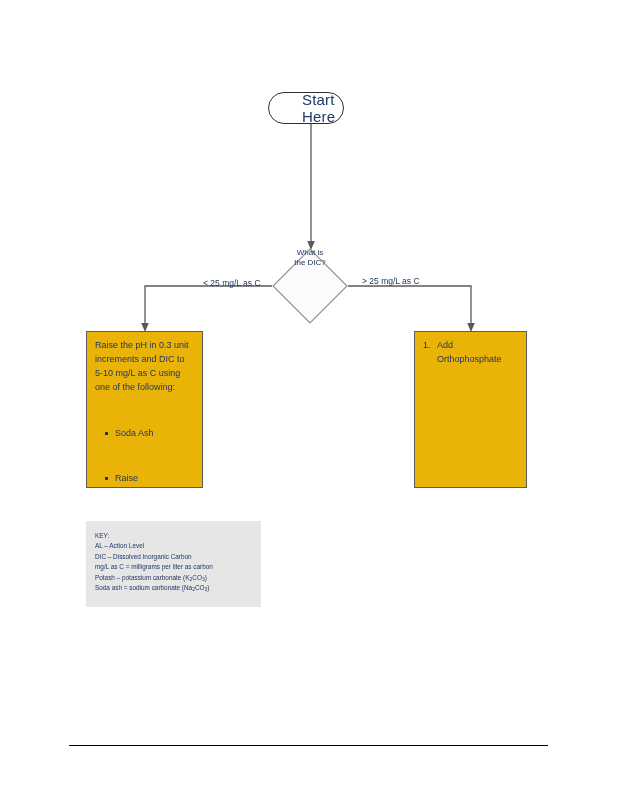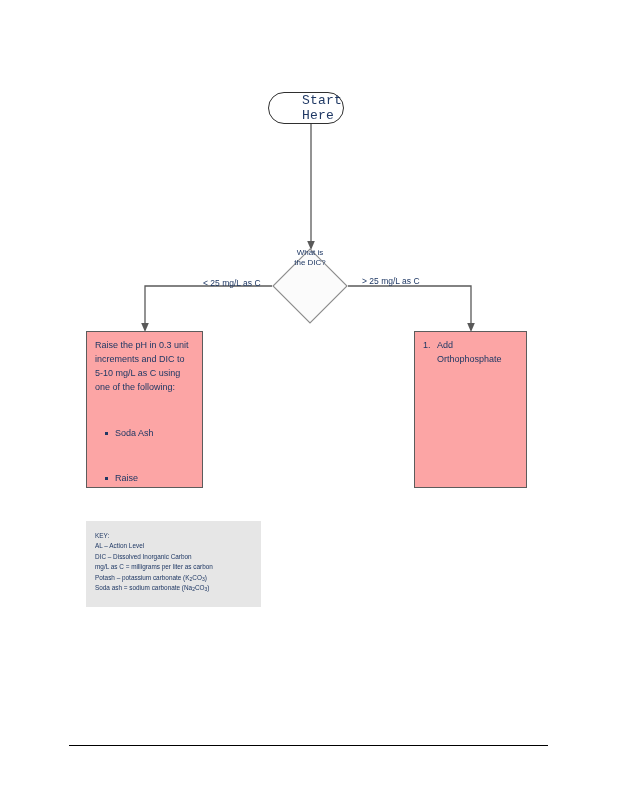--- a/index.html
+++ b/index.html
@@ -33,24 +33,24 @@
     height: 32px;
     border: 1.4px solid #2f2f2f;
     border-radius: 16px;
     background: #ffffff;
     display: flex;
     align-items: center;
     justify-content: center;
     box-sizing: border-box;
   }
   .terminator .label {
-    font-size: 13px;
+    font-size: 15px;
     color: #1f3864;
     letter-spacing: 0.2px;
-    font-family: Liberation Mono, monospace;
+    font-family: Liberation Sans, sans-serif;
     margin-left: 33px;
   }
 
   
   .diamond-wrap {
     position: absolute;
     left: 272px;
     top: 248px;
     width: 76px;
     height: 76px;
@@ -87,21 +87,21 @@
     white-space: nowrap;
     font-family: "Liberation Sans", sans-serif;
   }
   #branch-left-label  { left: 183px; top: 278px; margin-left: 20px; }
   #branch-right-label { left: 362px; top: 276px; }
 
   
   .process-box {
     position: absolute;
     border: 1.2px solid #5c5c5c;
-    background: #fca5a5;
+    background: #eab308;
     box-sizing: border-box;
   }
   #box-left {
     left: 86px;
     top: 331px;
     width: 117px;
     height: 157px;
     padding: 7px 8px 0 8px;
   }
   #box-right {

